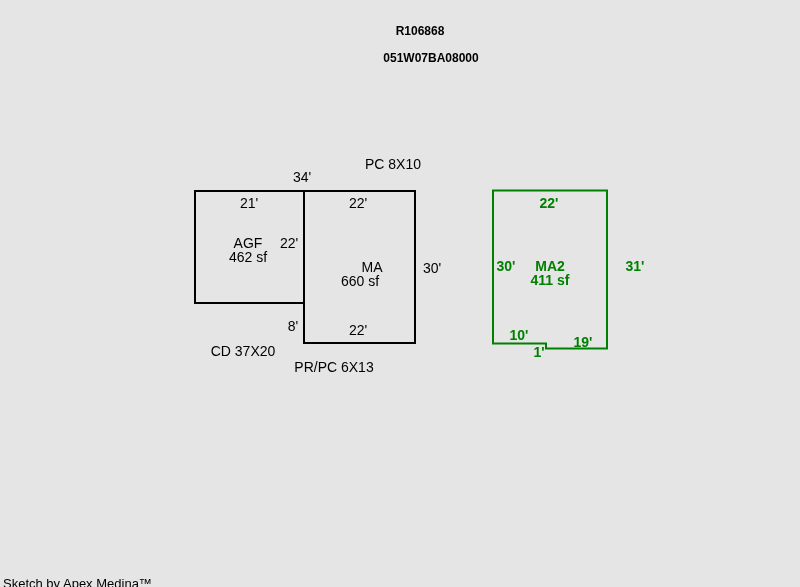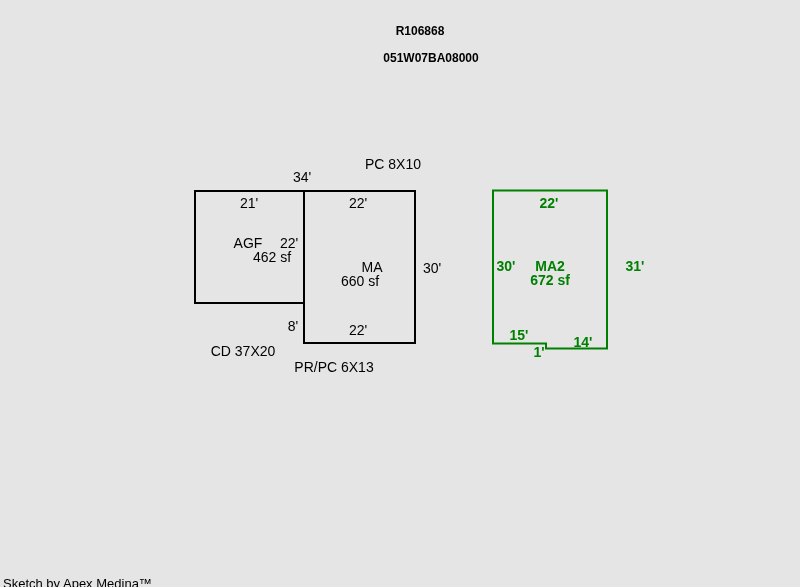--- a/index.html
+++ b/index.html
@@ -60,36 +60,36 @@
     <polygon points="493,190.5 607,190.5 607,348.5 546,348.5 546,343.5 493,343.5" fill="none" stroke-width="2" stroke="#008000"></polygon>
   </svg>
 
   <div class="lbl" style="left:393px; top:164px;">PC 8X10</div>
   <div class="lbl" style="left:302px; top:177px;">34'</div>
 
   <div class="lbl" style="left:249px; top:203px;text-align:right;">21'</div>
   <div class="lbl" style="left:358px; top:203px;">22'</div>
 
   <div class="lbl" style="left:248px; top:243px;">AGF</div>
-  <div class="lbl" style="left:248px; top:257px;margin-left:24px;">462 sf</div>
+  <div class="lbl" style="left:248px; top:257px;">462 sf</div>
   <div class="lbl" style="left:289px; top:243px;">22'</div>
 
   <div class="lbl" style="left:360px; top:267px;margin-left:12px;">MA</div>
   <div class="lbl" style="left:360px; top:281px;">660 sf</div>
   <div class="lbl" style="left:432px; top:268px;">30'</div>
   <div class="lbl" style="left:293px; top:326px;">8'</div>
   <div class="lbl" style="left:358px; top:330px;">22'</div>
 
   <div class="lbl" style="left:243px; top:351px;">CD 37X20</div>
   <div class="lbl" style="left:334px; top:367px;">PR/PC 6X13</div>
 
   <div class="lbl green" style="left: 549px; top: 203px; color: rgb(0, 128, 0);">22'</div>
   <div class="lbl green" style="left: 506px; top: 266px; color: rgb(0, 128, 0);">30'</div>
   <div class="lbl green" style="left: 550px; top: 266px; color: rgb(0, 128, 0);">MA2</div>
-  <div class="lbl green" style="left: 550px; top: 280px; color: rgb(0, 128, 0);">672 sf</div>
+  <div class="lbl green" style="left: 550px; top: 280px; color: rgb(0, 128, 0);">411 sf</div>
   <div class="lbl green" style="left: 594px; top: 266px; color: rgb(0, 128, 0); margin-left: 41px;">31'</div>
-  <div class="lbl green" style="left: 519px; top: 335px; color: rgb(0, 128, 0);">15'</div>
-  <div class="lbl green" style="left: 583px; top: 342px; color: rgb(0, 128, 0);">14'</div>
+  <div class="lbl green" style="left: 519px; top: 335px; color: rgb(0, 128, 0);">10'</div>
+  <div class="lbl green" style="left: 583px; top: 342px; color: rgb(0, 128, 0);">19'</div>
   <div class="lbl green" style="left: 539px; top: 352px; color: rgb(0, 128, 0);">1'</div>
 
   <div class="credit">Sketch by Apex Medina™</div>
 
 </div>
 
 </body></html>

